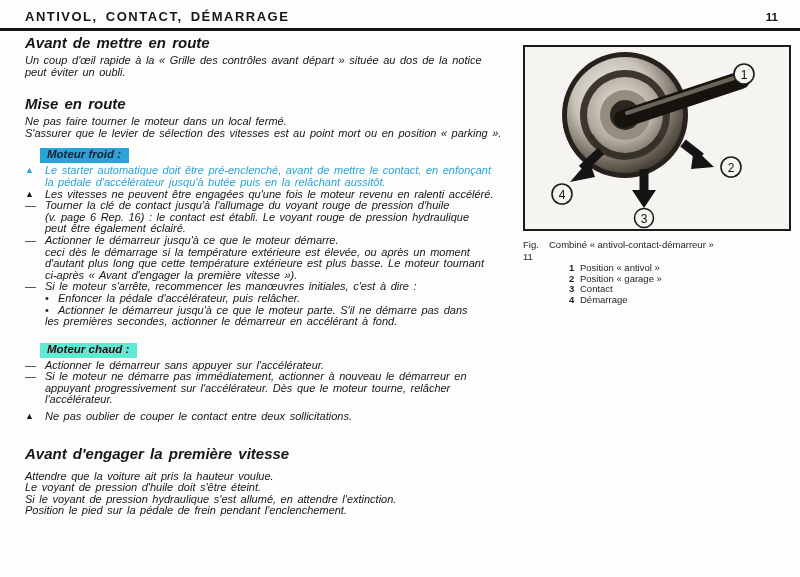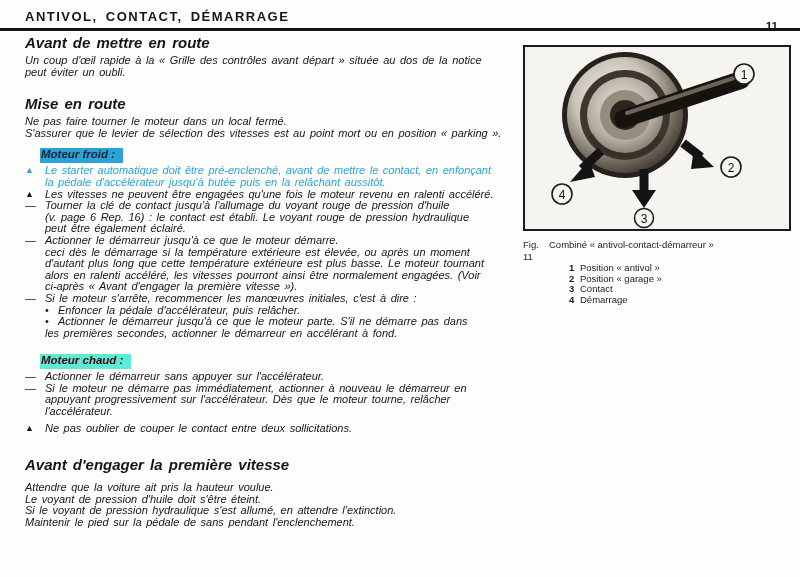--- a/index.html
+++ b/index.html
@@ -12,21 +12,21 @@
     overflow:hidden;
   }
   .page { position:absolute; inset:0; }
 
   
   .hdr { position:absolute; left:0; top:0; width:800px; height:31px; }
   .hdr-title {
     position:absolute; left:25px; top:9px;
     font-size:13px; font-weight:bold; letter-spacing:1.5px; word-spacing:3px;
   }
-  .hdr-page { position:absolute; right:22px; top:20px; font-size:11.5px; font-weight:bold; }
+  .hdr-page { position:absolute; right:22px; top:11px; font-size:11.5px; font-weight:bold; }
   .hdr-rule { position:absolute; left:0; top:28px; width:800px; height:3px; background:#141414; }
 
   
   .col { position:absolute; left:25px; top:34px; width:492px; font-style:italic; }
   .h2 {
     font-size:15px; font-weight:bold; font-style:italic;
     word-spacing:2px; margin-bottom:4px;
   }
   .ln {
     font-size:11px; line-height:11.6px; white-space:nowrap;
@@ -36,21 +36,21 @@
   .mk.tri { font-size:9px; vertical-align:1px; }
   .mk.tri.cy { color:#2ba3d8; }
   .ind { padding-left:20px; }
   .blt { padding-left:20px; }
   .blt .mk { width:13px; }
   .cyan { color:#2ba3d8; }
   .gap-s { height:5px; } .gap-m { height:11px; } .gap-l { height:17px; }
   .badge {
     display:inline-block; margin-left:15px; margin-bottom:2px;
     font-size:11.5px; font-weight:bold; font-style:italic;
-    padding:0 8px 2px 1px; line-height:13px;
+    padding:0 8px 2px 7px; line-height:13px;
   }
   .badge.cold { background:#2ba3d8; color:#10232f; }
   .badge.hot  { background:#5eead4; color:#37090f; }
 
   
   .fig { position:absolute; left:523px; top:45px; width:268px; }
   .fig-box { width:268px; height:186px; border:2px solid #1b1b1b; background:#f5f3ef; }
   .fig-cap { margin-top:8px; font-size:9.5px; line-height:12px; color:#1d1d1d; }
   .fig-cap-row { display:flex; }
   .fig-lab { width:26px; flex:none; }
@@ -89,21 +89,20 @@
     <div class="ln"><span class="mk tri">▲</span><span>Les vitesses ne peuvent être engagées qu'une fois le moteur revenu en ralenti accéléré.</span></div>
 
     <div class="ln"><span class="mk">—</span><span>Tourner la clé de contact jusqu'à l'allumage du voyant rouge de pression d'huile</span></div>
     <div class="ln ind">(v. page 6 Rep. 16) : le contact est établi. Le voyant rouge de pression hydraulique</div>
     <div class="ln ind">peut être également éclairé.</div>
 
     <div class="ln"><span class="mk">—</span><span>Actionner le démarreur jusqu'à ce que le moteur démarre.</span></div>
 
     <div class="ln ind">ceci dès le démarrage si la température extérieure est élevée, ou après un moment</div>
     <div class="ln ind">d'autant plus long que cette température extérieure est plus basse. Le moteur tournant</div>
-    <div class="ln ind">alors en ralenti accéléré, les vitesses pourront ainsi être normalement engagées. (Voir</div>
     <div class="ln ind">ci-après « Avant d'engager la première vitesse »).</div>
 
     <div class="ln"><span class="mk">—</span><span>Si le moteur s'arrête, recommencer les manœuvres initiales, c'est à dire :</span></div>
     <div class="ln blt"><span class="mk">•</span><span>Enfoncer la pédale d'accélérateur, puis relâcher.</span></div>
     <div class="ln blt"><span class="mk">•</span><span>Actionner le démarreur jusqu'à ce que le moteur parte. S'il ne démarre pas dans</span></div>
     <div class="ln ind">les premières secondes, actionner le démarreur en accélérant à fond.</div>
 
     <div class="gap-m"></div>
     <div><span class="badge hot">Moteur chaud :</span></div>
 
@@ -114,21 +113,21 @@
     <div class="gap-s"></div>
     <div class="ln"><span class="mk tri">▲</span><span>Ne pas oublier de couper le contact entre deux sollicitations.</span></div>
 
     <div class="gap-l"></div>
     <div class="gap-s"></div>
     <div class="h2">Avant d'engager la première vitesse</div>
     <div class="gap-s"></div>
     <div class="ln">Attendre que la voiture ait pris la hauteur voulue.</div>
     <div class="ln">Le voyant de pression d'huile doit s'être éteint.</div>
     <div class="ln">Si le voyant de pression hydraulique s'est allumé, en attendre l'extinction.</div>
-    <div class="ln">Maintenir le pied sur la pédale de sans pendant l'enclenchement.</div>
+    <div class="ln">Position le pied sur la pédale de frein pendant l'enclenchement.</div>
   </div>
 
   <div class="fig">
     <div class="fig-box">
       <svg width="264" height="182" viewBox="0 0 264 182">
         <defs>
           <radialGradient id="chrome" cx="40%" cy="35%" r="75%">
             <stop offset="0%" stop-color="#f4f2ee"></stop>
             <stop offset="45%" stop-color="#c9c3b8"></stop>
             <stop offset="75%" stop-color="#6e665a"></stop>

